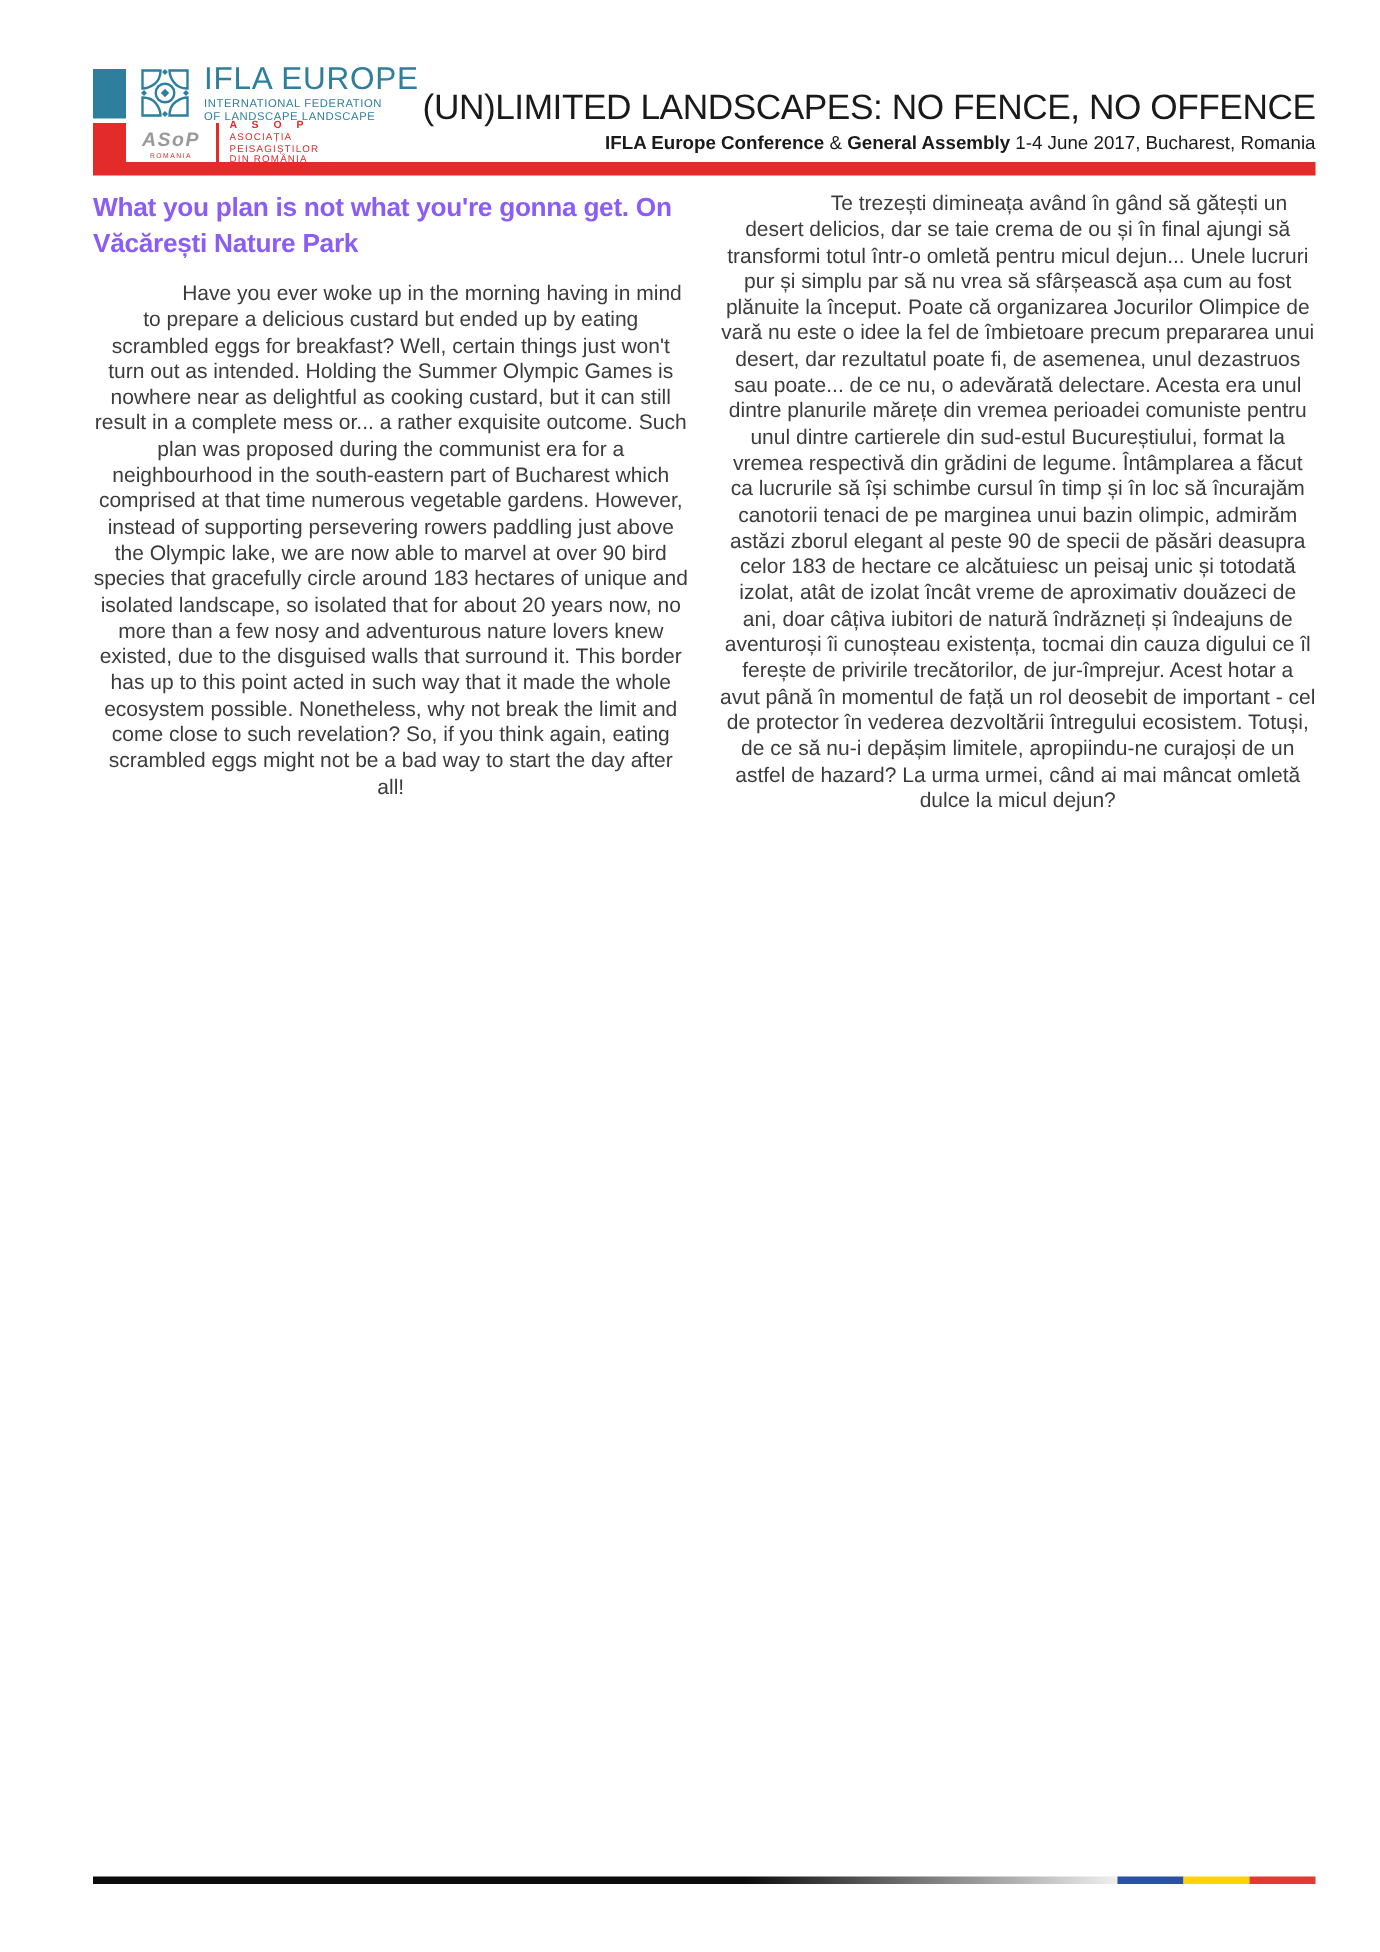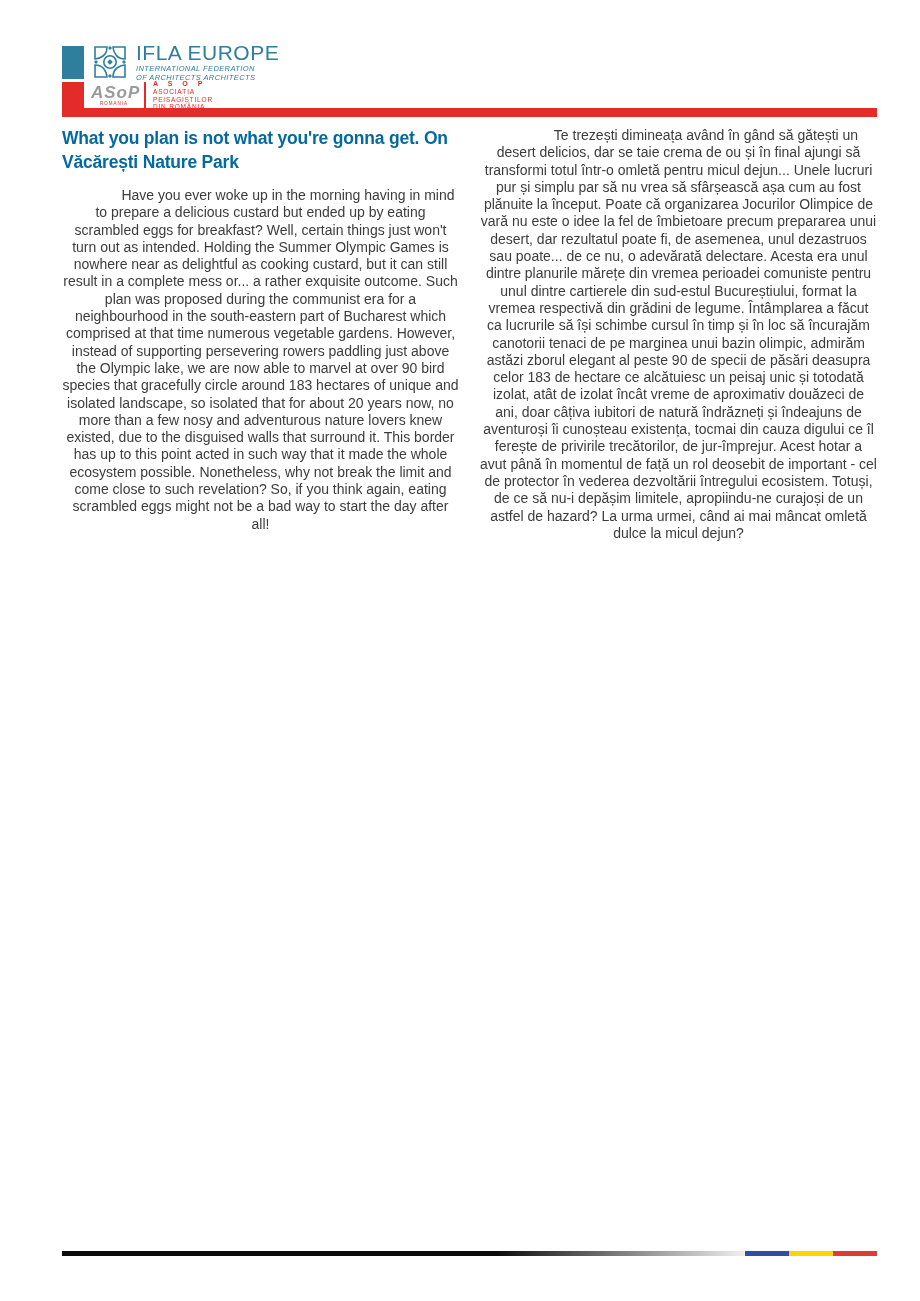--- a/index.html
+++ b/index.html
@@ -19,31 +19,31 @@
   }
   .ifla-square { width: 22px; height: 33px; background: #2e7e9e; }
   .ifla-icon svg { display: block; }
   .ifla-text { display: flex; flex-direction: column; justify-content: center; }
   .ifla-name {
     color: #2e7e9e; font-size: 21px; font-weight: 400;
     letter-spacing: 0.5px; line-height: 22px; white-space: nowrap;
   }
   .ifla-sub {
     color: #2e7e9e; font-size: 7.5px; letter-spacing: 0.4px;
-    line-height: 9px; white-space: nowrap; font-style: italic;
+    line-height: 9px; white-space: nowrap;
   }
 
   .logo-asop {
     position: absolute; left: 62px; top: 80px;
     display: flex; align-items: center; gap: 7px;
   }
   .asop-square { width: 22px; height: 27px; background: #e32b2a; }
   .asop-mark { position: relative; width: 46px; text-align: center; }
   .asop-wordmark {
-    color: #9a9a9a; font-size: 17px; font-weight: 700;
+    color: #9a9a9a; font-size: 13px; font-weight: 700;
     letter-spacing: 1px; line-height: 17px; font-style: italic;
   }
   .asop-country {
     color: #e32b2a; font-size: 4.5px; letter-spacing: 1px; line-height: 5px;
   }
   .asop-divider { width: 2px; height: 26px; background: #e32b2a; }
   .asop-text { display: flex; flex-direction: column; justify-content: center; }
   .asop-acronym {
     color: #e32b2a; font-size: 7px; font-weight: 700;
     letter-spacing: 4px; line-height: 8px; white-space: nowrap;
@@ -75,21 +75,21 @@
   }
 
   
   .articles {
     position: absolute; left: 62px; top: 127px;
     width: 815px; display: flex; gap: 21px;
   }
   .article { width: 397px; }
   .article h2 {
     margin: 0 0 13px 0;
-    color: #0369a1; font-size: 17.5px; font-weight: 700;
+    color: #8b5cf6; font-size: 17.5px; font-weight: 700;
     line-height: 23.5px; letter-spacing: -0.2px;
   }
   .article p {
     margin: 0;
     color: #3c3c3c; font-size: 14px; line-height: 17.3px;
     text-indent: 55px; text-align: center;
   }
 
   
   .footer-fade {
@@ -127,39 +127,45 @@
           <rect x="15.6" y="1.6" width="2.8" height="2.8" transform="rotate(45 17 3)"></rect>
           <rect x="29.6" y="15.6" width="2.8" height="2.8" transform="rotate(45 31 17)"></rect>
           <rect x="15.6" y="29.6" width="2.8" height="2.8" transform="rotate(45 17 31)"></rect>
           <rect x="1.6" y="15.6" width="2.8" height="2.8" transform="rotate(45 3 17)"></rect>
         </g>
       </svg>
     </div>
     <div class="ifla-text">
       <div class="ifla-name">IFLA EUROPE</div>
       <div class="ifla-sub">INTERNATIONAL FEDERATION</div>
-      <div class="ifla-sub">OF ARCHITECTS ARCHITECTS</div>
+      <div class="ifla-sub">OF LANDSCAPE LANDSCAPE</div>
     </div>
   </div>
 
   <div class="logo-asop">
     <div class="asop-square"></div>
     <div class="asop-mark">
       <div class="asop-wordmark">ASoP</div>
       <div class="asop-country">ROMANIA</div>
     </div>
     <div class="asop-divider"></div>
     <div class="asop-text">
       <div class="asop-acronym">A S O P</div>
       <div class="asop-line">ASOCIAȚIA</div>
       <div class="asop-line">PEISAGIȘTILOR</div>
       <div class="asop-line">DIN ROMÂNIA</div>
     </div>
   </div>
 
+  <div class="masthead">
+    <h1 class="main-title">(UN)LIMITED LANDSCAPES: NO FENCE, NO OFFENCE</h1>
+    <div class="sub-title">
+      <span class="bold">IFLA Europe Conference</span><span> &amp; </span><span class="bold">General Assembly</span><span>  1-4 June 2017, Bucharest, Romania</span>
+    </div>
+  </div>
 
   <div class="red-bar"></div>
 
   <div class="articles">
     <div class="article">
       <h2>What you plan is not what you're gonna get. On Văcărești Nature Park</h2>
       <p>Have you ever woke up in the morning having in mind to prepare a delicious custard but ended up by eating scrambled eggs for breakfast? Well, certain things just won't turn out as intended. Holding the Summer Olympic Games is nowhere near as delightful as cooking custard, but it can still result in a complete mess or... a rather exquisite outcome. Such plan was proposed during the communist era for a neighbourhood in the south-eastern part of Bucharest which comprised at that time numerous vegetable gardens. However, instead of supporting persevering rowers paddling just above the Olympic lake, we are now able to marvel at over 90 bird species that gracefully circle around 183 hectares of unique and isolated landscape, so isolated that for about 20 years now, no more than a few nosy and adventurous nature lovers knew existed, due to the disguised walls that surround it. This border has up to this point acted in such way that it made the whole ecosystem possible. Nonetheless, why not break the limit and come close to such revelation? So, if you think again, eating scrambled eggs might not be a bad way to start the day after all!</p>
     </div>
     <div class="article">
       <p>Te trezești dimineața având în gând să gătești un desert delicios, dar se taie crema de ou și în final ajungi să transformi totul într-o omletă pentru micul dejun... Unele lucruri pur și simplu par să nu vrea să sfârșească așa cum au fost plănuite la început. Poate că organizarea Jocurilor Olimpice de vară nu este o idee la fel de îmbietoare precum prepararea unui desert, dar rezultatul poate fi, de asemenea, unul dezastruos sau poate... de ce nu, o adevărată delectare. Acesta era unul dintre planurile mărețe din vremea perioadei comuniste pentru unul dintre cartierele din sud-estul Bucureștiului, format la vremea respectivă din grădini de legume. Întâmplarea a făcut ca lucrurile să își schimbe cursul în timp și în loc să încurajăm canotorii tenaci de pe marginea unui bazin olimpic, admirăm astăzi zborul elegant al peste 90 de specii de păsări deasupra celor 183 de hectare ce alcătuiesc un peisaj unic și totodată izolat, atât de izolat încât vreme de aproximativ douăzeci de ani, doar câțiva iubitori de natură îndrăzneți și îndeajuns de aventuroși îi cunoșteau existența, tocmai din cauza digului ce îl ferește de privirile trecătorilor, de jur-împrejur. Acest hotar a avut până în momentul de față un rol deosebit de important - cel de protector în vederea dezvoltării întregului ecosistem. Totuși, de ce să nu-i depășim limitele, apropiindu-ne curajoși de un astfel de hazard? La urma urmei, când ai mai mâncat omletă dulce la micul dejun?</p>

